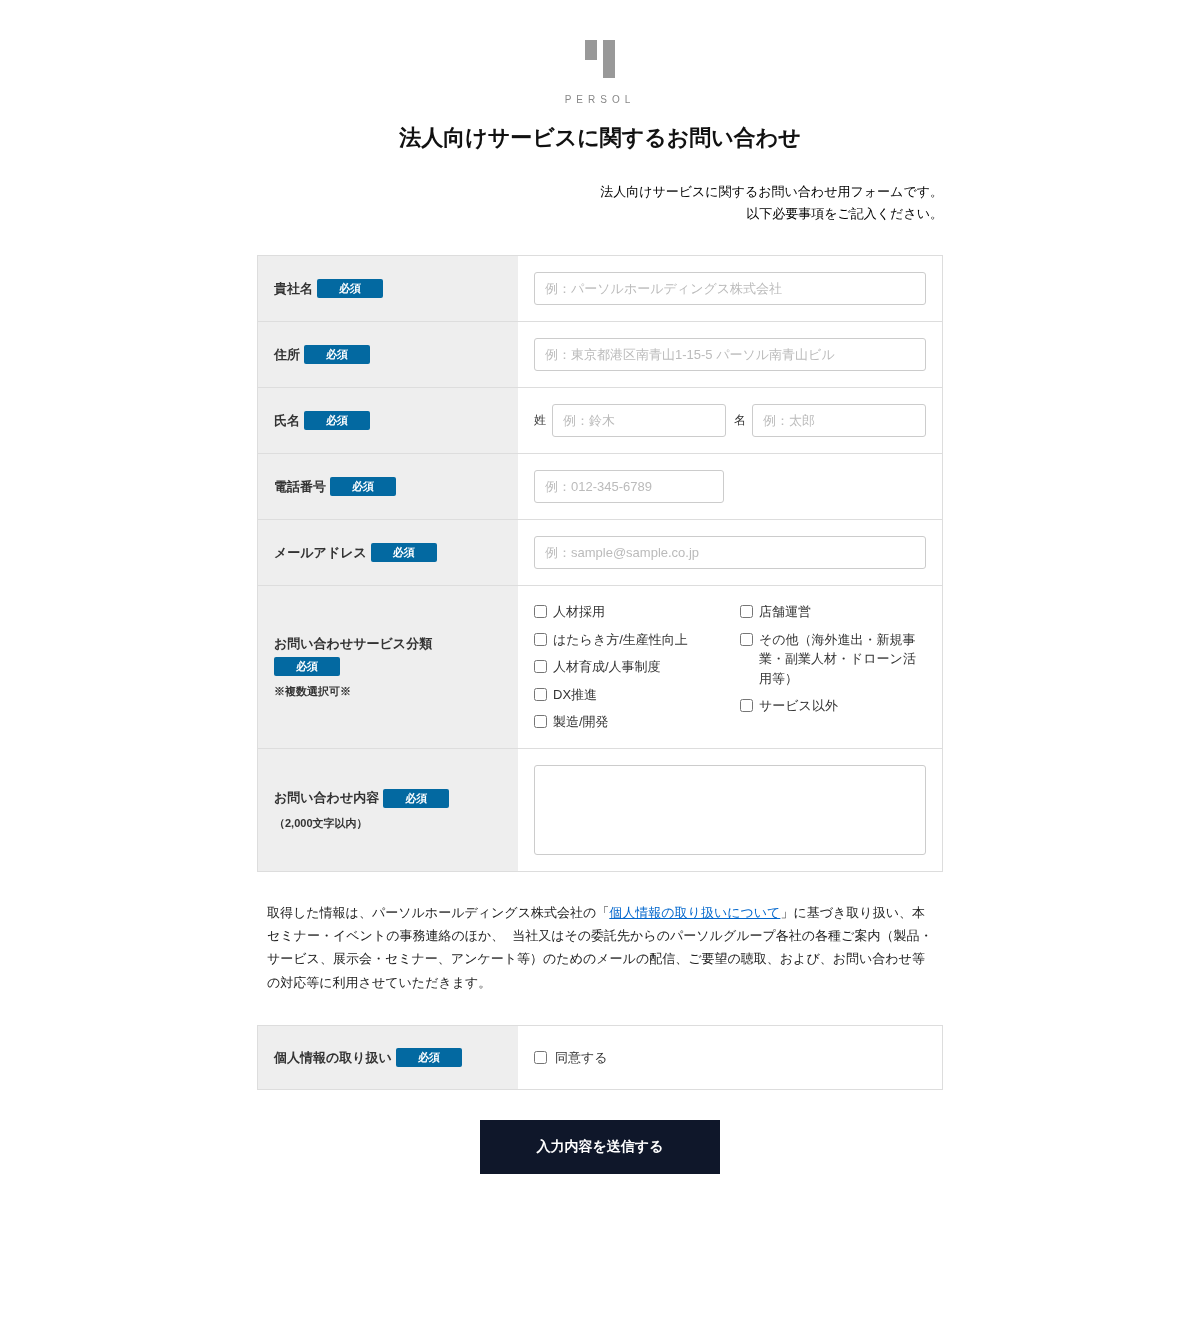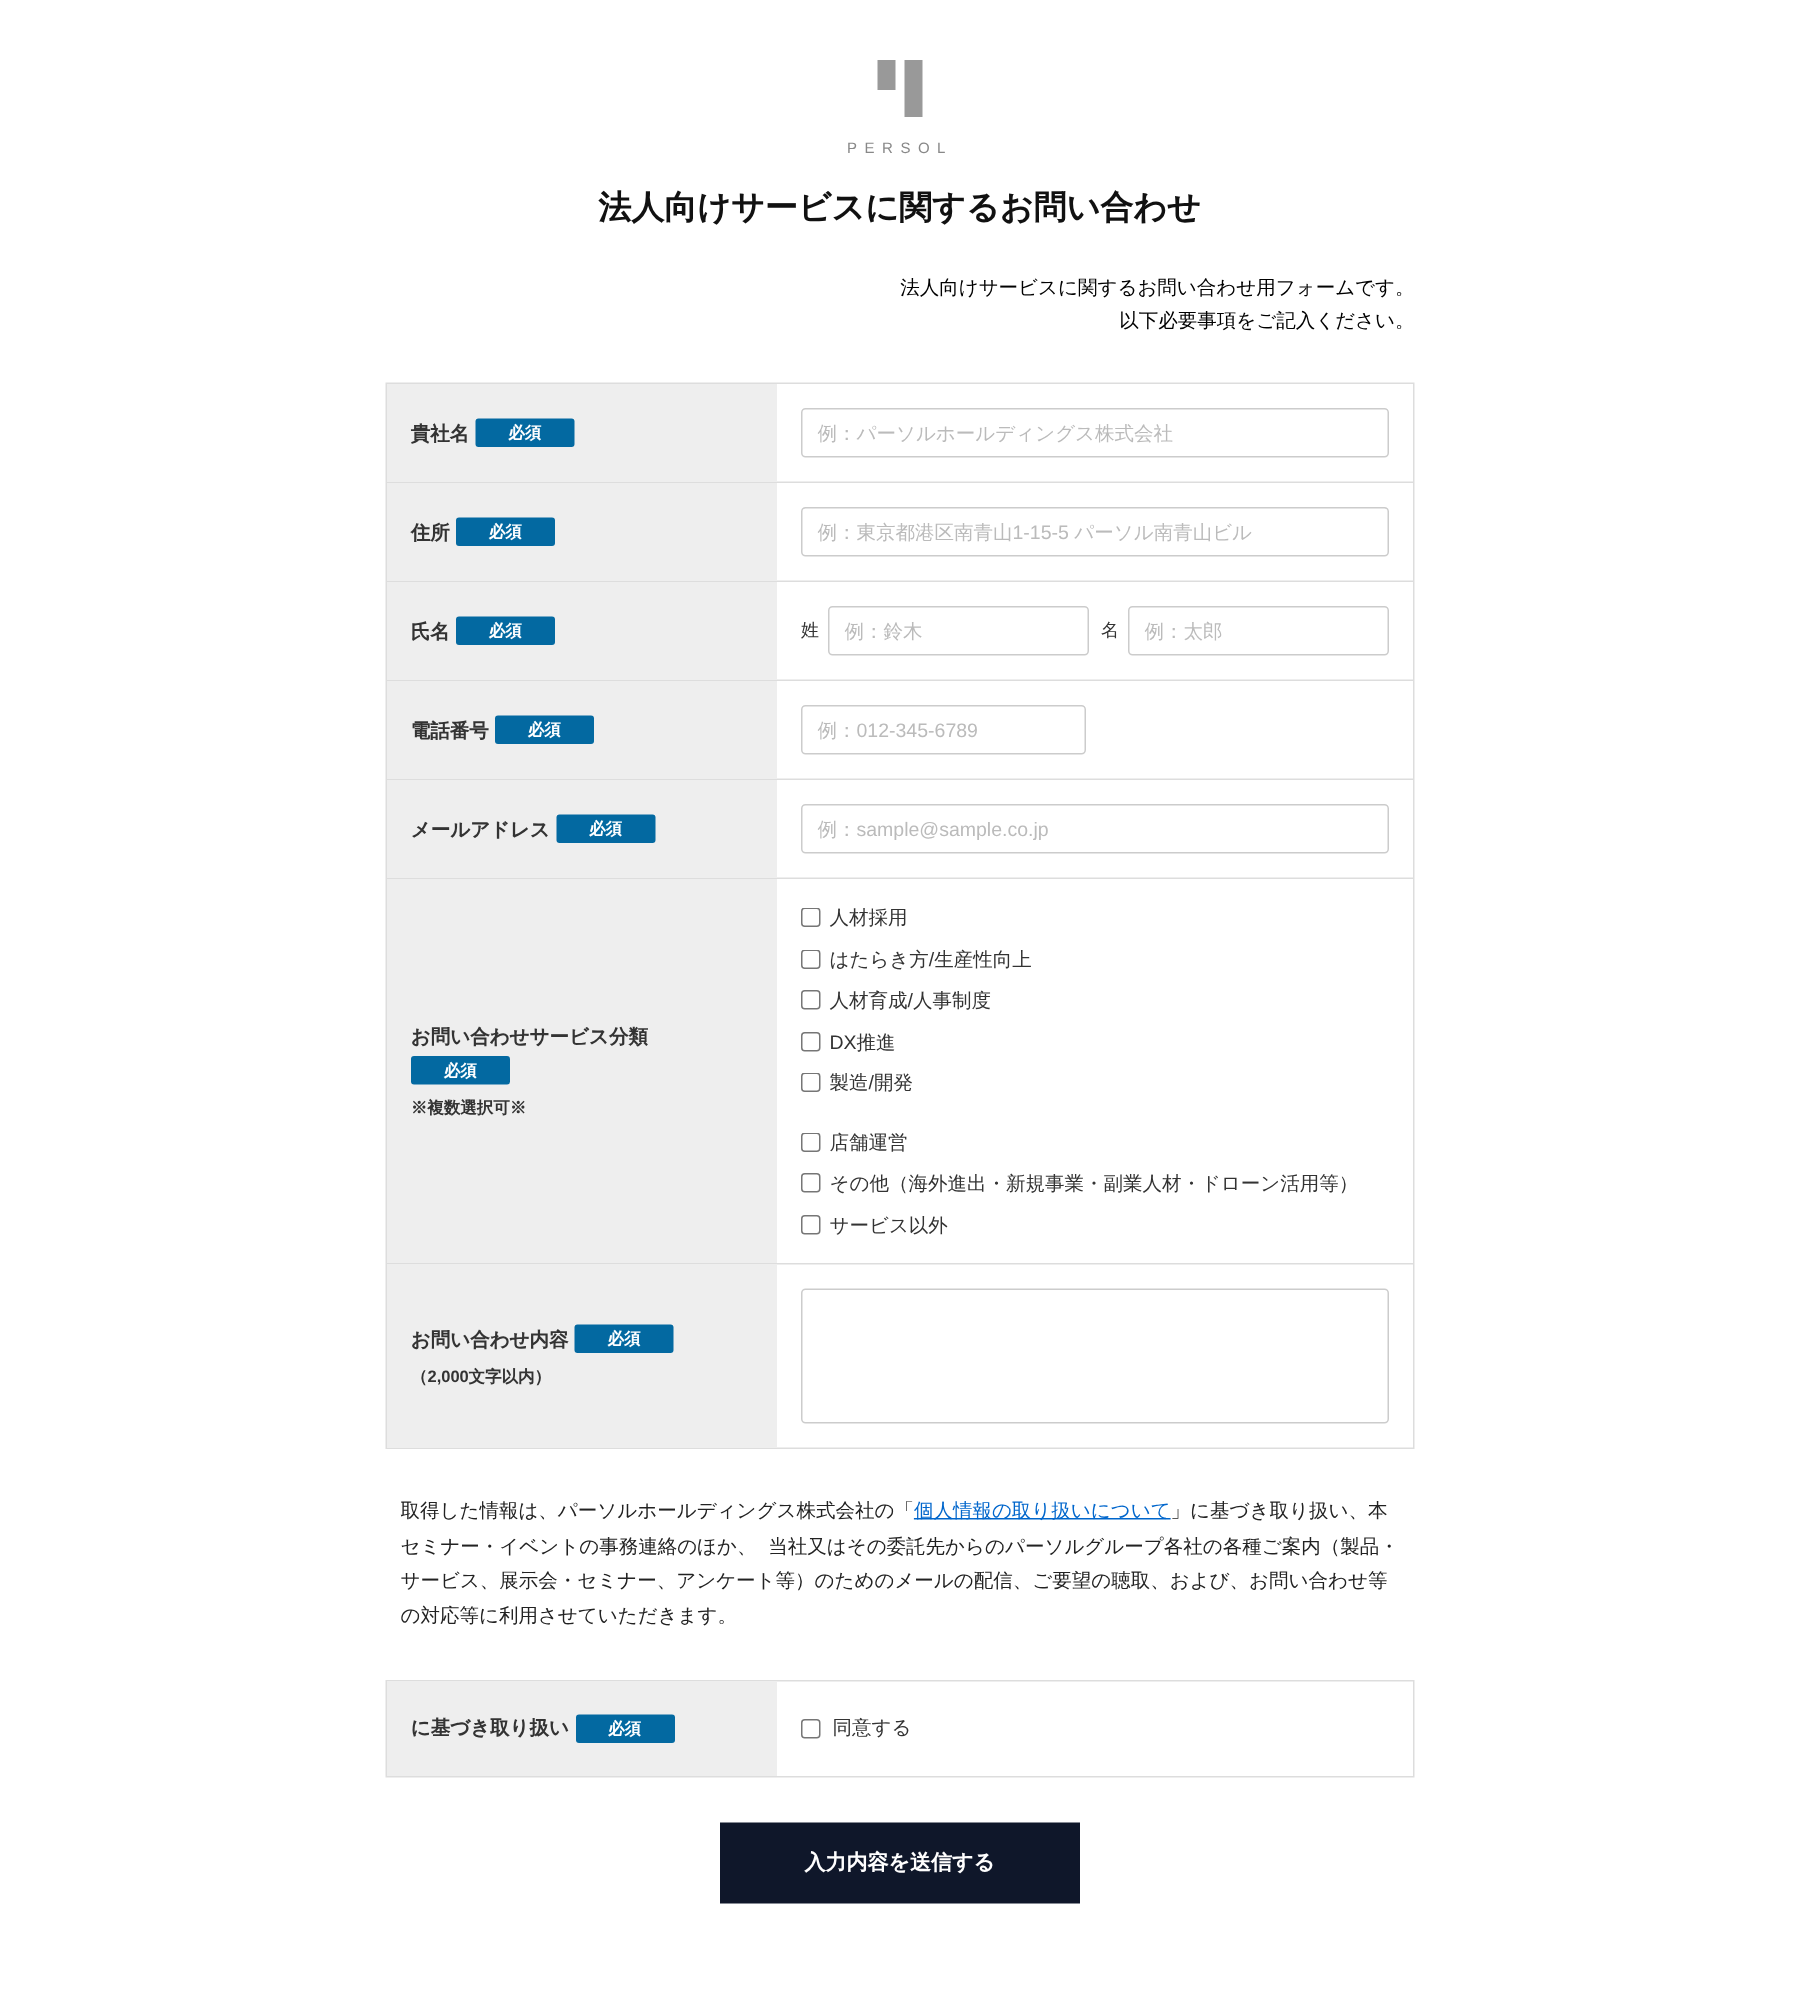--- a/index.html
+++ b/index.html
@@ -130,21 +130,20 @@
   }
   .name-sub .mini-label {
     font-size: 12px;
     white-space: nowrap;
   }
   .phone-input { width: 190px !important; }
   .checkbox-cols {
     display: flex;
     width: 100%;
     gap: 20px;
-    flex-direction: column;
   }
   .checkbox-col {
     flex: 1;
     display: flex;
     flex-direction: column;
     gap: 8px;
   }
   .cb-item {
     display: flex;
     align-items: flex-start;
@@ -350,21 +349,21 @@
   </div>
 
   <p class="policy-text">
     <span>取得した情報は、パーソルホールディングス株式会社の「</span><a href="#">個人情報の取り扱いについて</a><span>」に基づき取り扱い、本セミナー・イベントの事務連絡のほか、 当社又はその委託先からのパーソルグループ各社の各種ご案内（製品・サービス、展示会・セミナー、アンケート等）のためのメールの配信、ご要望の聴取、および、お問い合わせ等の対応等に利用させていただきます。</span>
   </p>
 
   <div class="form-table">
     <div class="form-row">
       <div class="label-cell">
         <div class="label-line">
-          <span>に基づき取り扱い</span>
+          <span>個人情報の取り扱い</span>
           <span class="required-badge">必須</span>
         </div>
       </div>
       <div class="field-cell">
         <label class="consent-item">
           <input type="checkbox" style="">
           <span>同意する</span>
         </label>
       </div>
     </div>

